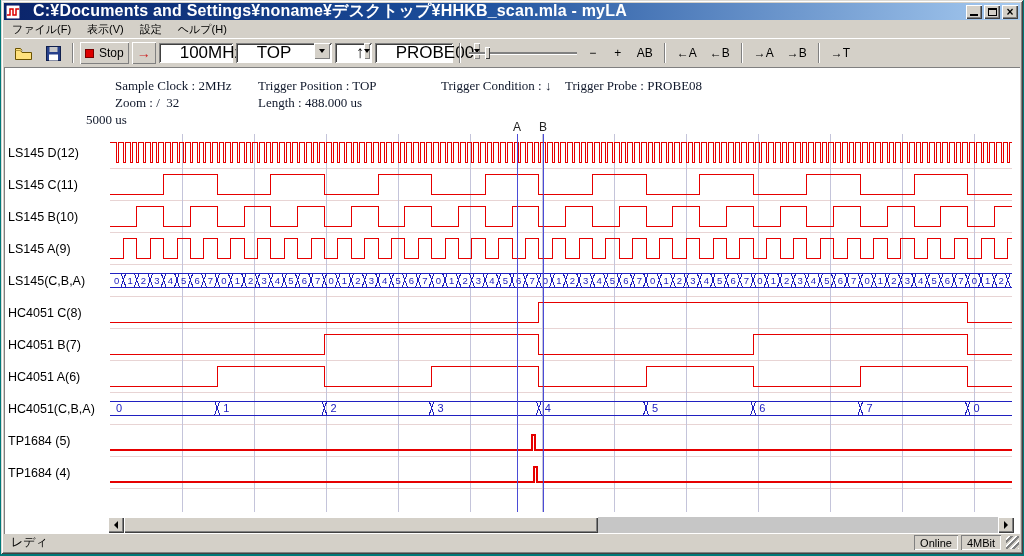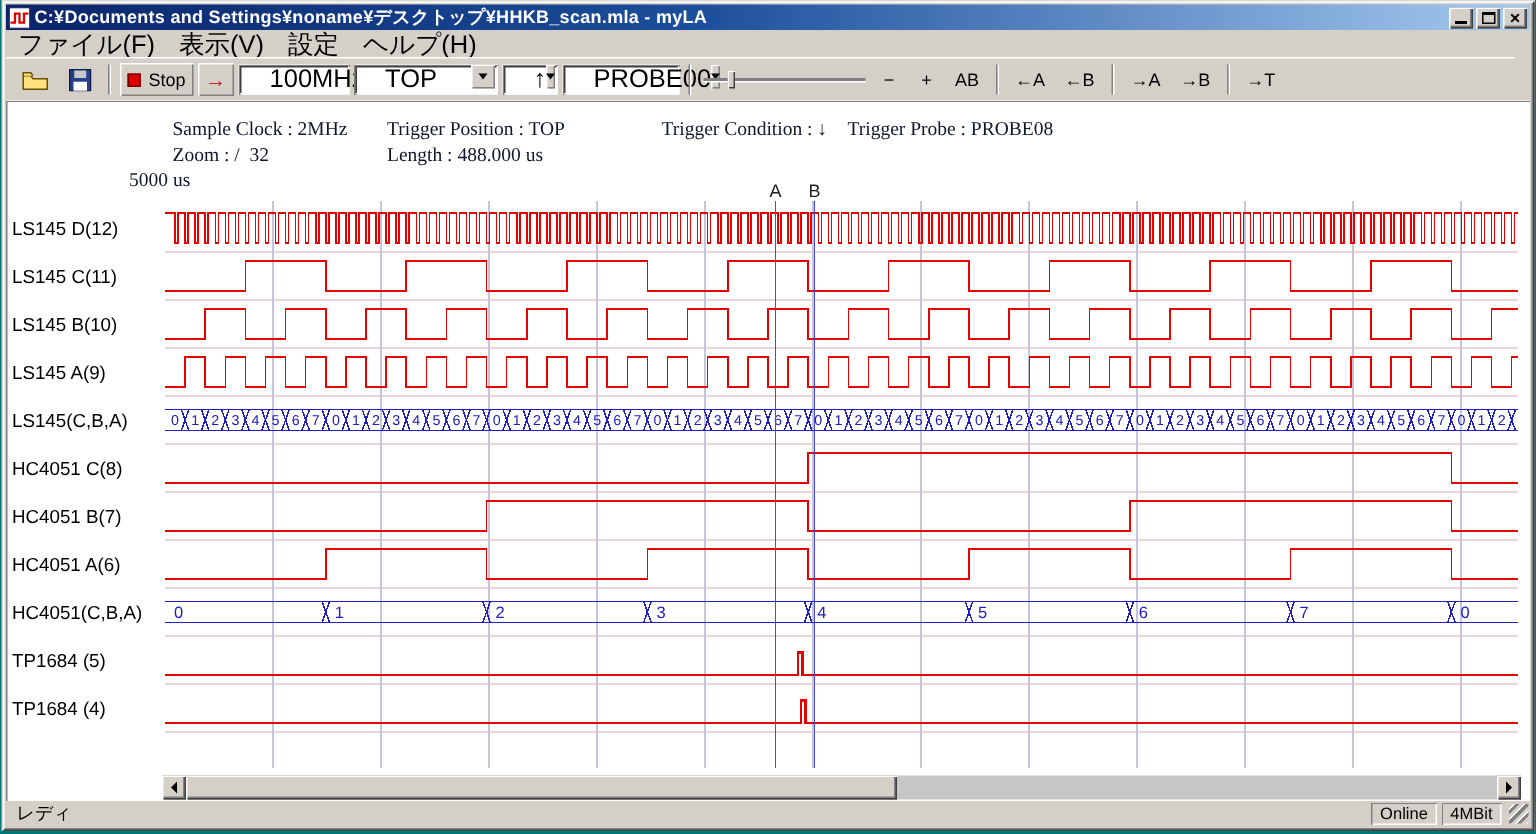--- a/index.html
+++ b/index.html
@@ -15,32 +15,32 @@
     background:#d4d0c8;
     box-shadow: inset 1px 1px 0 #dcdad5, inset -1px -1px 0 #404040,
                 inset 2px 2px 0 #ffffff, inset -2px -2px 0 #808080;
   }
   
   .titlebar {
     position:absolute; left:3px; top:3px; right:3px; height:17px;
     background:linear-gradient(90deg,#0a246a 0%, #1b4e9b 45%, #a6caf0 100%);
     color:#fff; display:flex; align-items:center; padding:0 2px;
   }
-  .title-text { font-size:12px; font-weight:bold; margin-left:3px; flex:1;
+  .title-text { font-size:16px; font-weight:bold; margin-left:13px; flex:1;
                 white-space:nowrap; overflow:hidden; letter-spacing:0.2px; }
   .tb-buttons { display:flex; gap:2px; }
   .tb-btn { width:16px; height:14px; background:#d4d0c8; color:#000;
     box-shadow: inset 1px 1px 0 #ffffff, inset -1px -1px 0 #404040, inset -2px -2px 0 #808080;
     display:flex; align-items:center; justify-content:center; }
   .glyph-min { width:8px; height:2px; background:#000; margin-top:7px; }
   .glyph-max { width:9px; height:8px; border:1px solid #000; border-top:2px solid #000; }
   .glyph-close { font-size:12px; font-weight:bold; line-height:12px; }
   
   .menubar { position:absolute; left:3px; top:20px; right:3px; height:18px;
-    display:flex; align-items:center; font-size:17px; color:#000;text-align:center; }
+    display:flex; align-items:center; font-size:11px; color:#000;text-align:center; }
   .menu-item { padding:1px 8px; white-space:nowrap; }
   
   .toolbar { position:absolute; left:3px; top:38px; right:13px; height:29px;
     display:flex; align-items:center; gap:3px; padding-left:5px;
     border-top:1px solid #ffffff; font-size:12px; color:#000; }
   .tool-btn { height:22px; min-width:22px; padding:0 5px; display:flex;
     align-items:center; justify-content:center; white-space:nowrap; }
   .raised { background:#d4d0c8;
     box-shadow: inset 1px 1px 0 #ffffff, inset -1px -1px 0 #808080; }
   .tool-sep { width:2px; height:20px; margin:0 3px;

